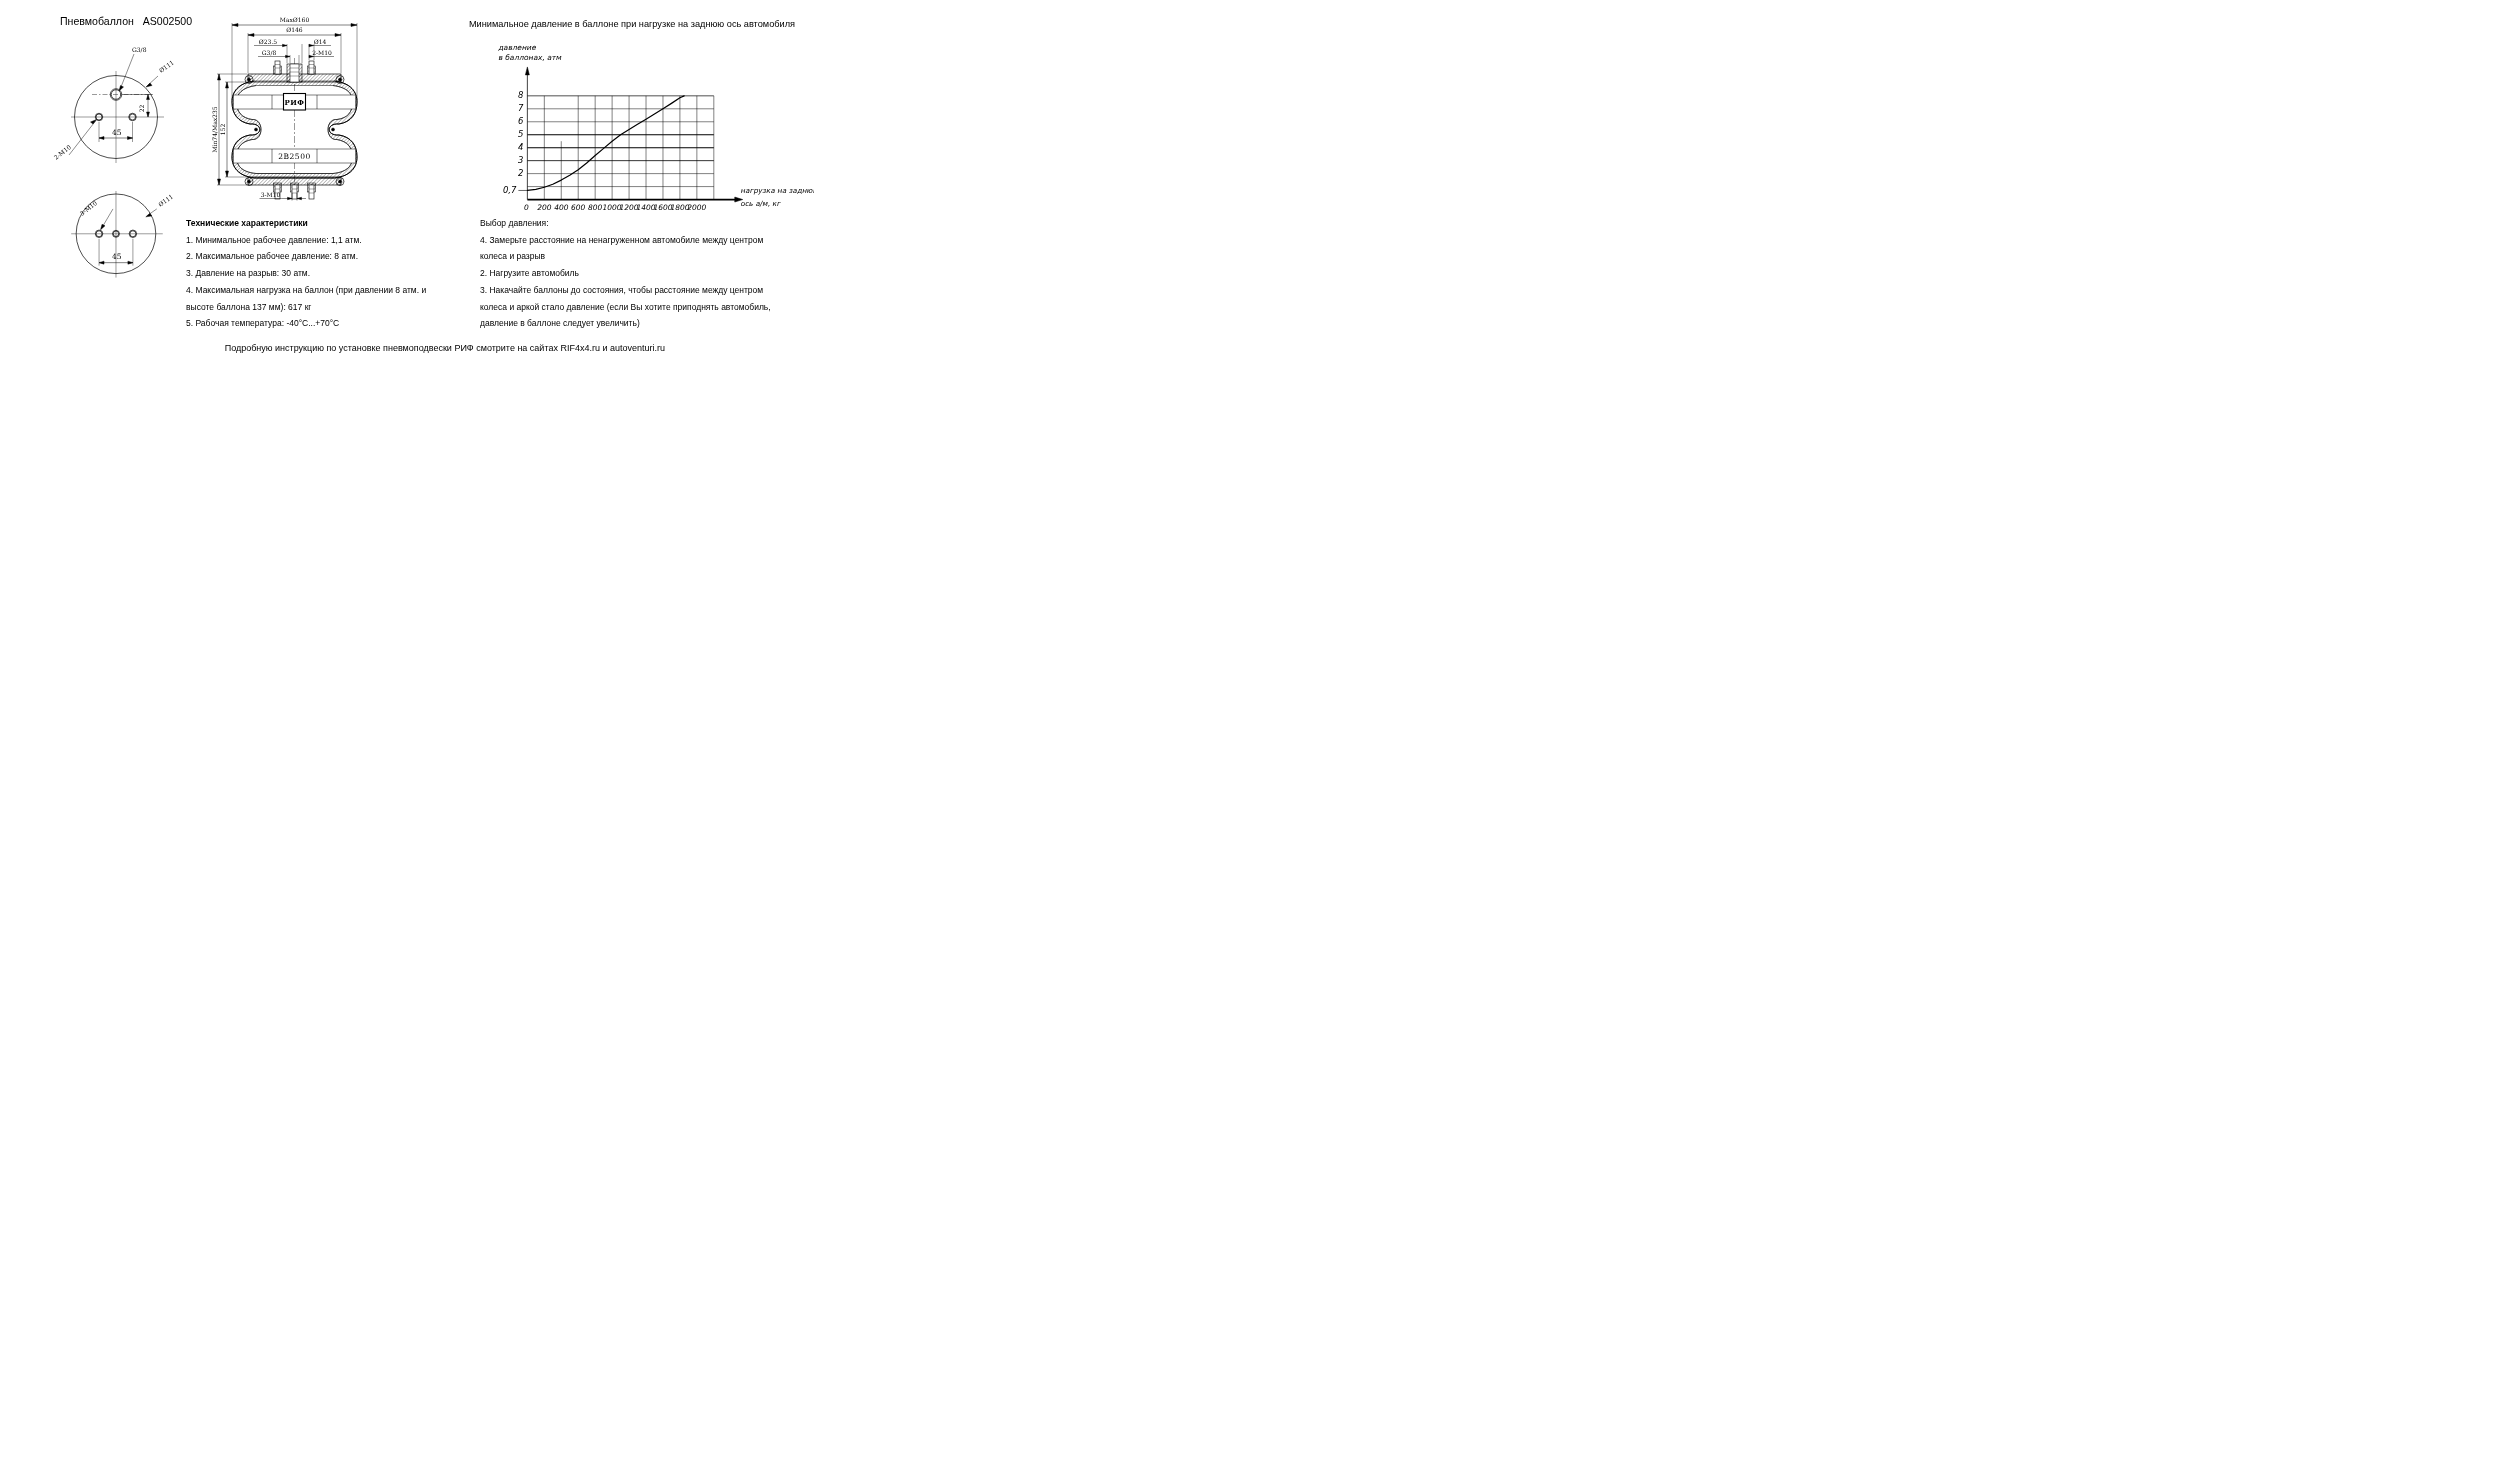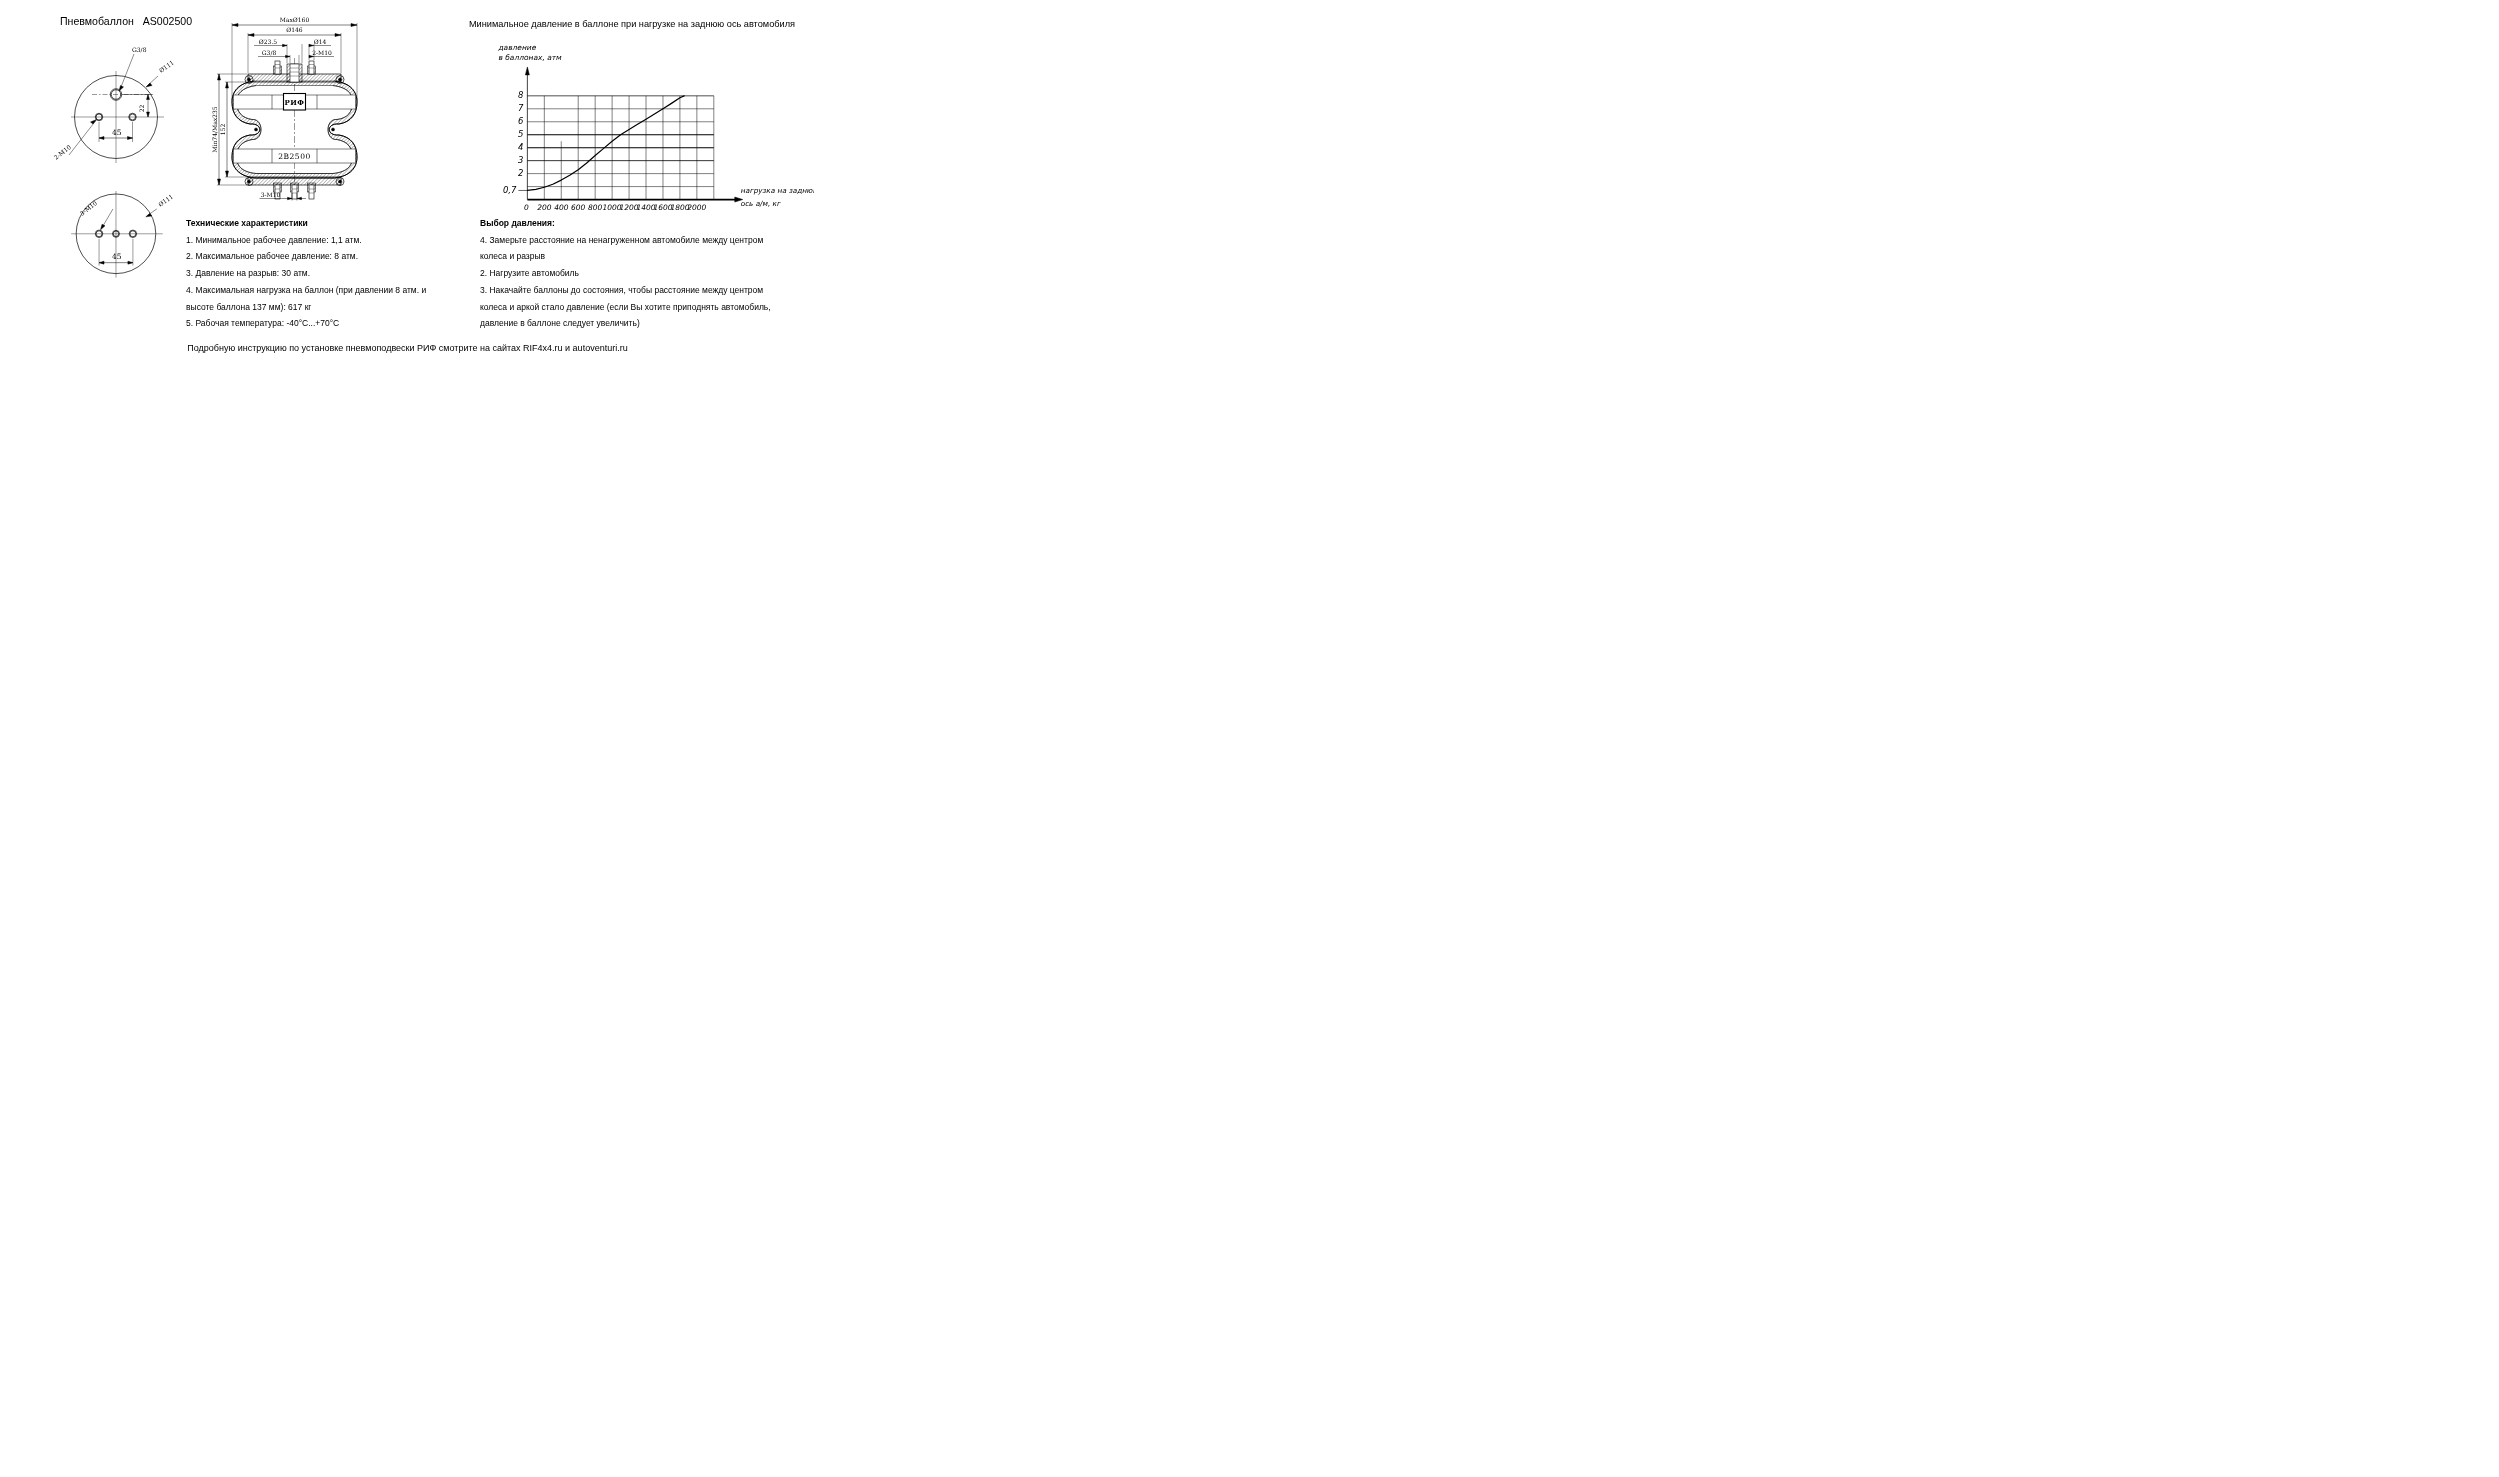--- a/index.html
+++ b/index.html
@@ -3,22 +3,22 @@
 <meta charset="utf-8">
 <style>
   html,body{margin:0;padding:0}
   body{width:814px;height:369px;background:#fff;position:relative;
        font-family:"Liberation Sans",sans-serif;color:#000;overflow:hidden}
   .abs{position:absolute}
   .page-title{font-size:11.5px;letter-spacing:0;transform:scaleX(.92);transform-origin:left center;white-space:pre}
   .chart-title{font-size:9.2px;text-align:right}
   .txtblock{font-size:8.5px;line-height:16.7px;white-space:nowrap}
   .txtblock .heading{font-weight:bold}
-  .txtblock.sel .heading{font-weight:bold}
-  .footer{font-size:9px;text-align:center}
+  .txtblock.sel .heading{font-weight:normal}
+  .footer{font-size:9px;text-align:right}
   svg{display:block}
   svg text{fill:#000}
   .dim{font-family:"DejaVu Serif",serif;font-size:12px}
   .dim15{font-family:"DejaVu Serif",serif;font-size:15px}
   .brand{font-family:"DejaVu Serif",serif;font-weight:bold;font-size:14px;letter-spacing:1px}
   .model{font-family:"DejaVu Serif",serif;font-size:15px;letter-spacing:1px}
   .it{font-family:"DejaVu Sans",sans-serif;font-style:italic}
   line,polyline,path,circle,rect{stroke:#000}
 </style>
 </head>

